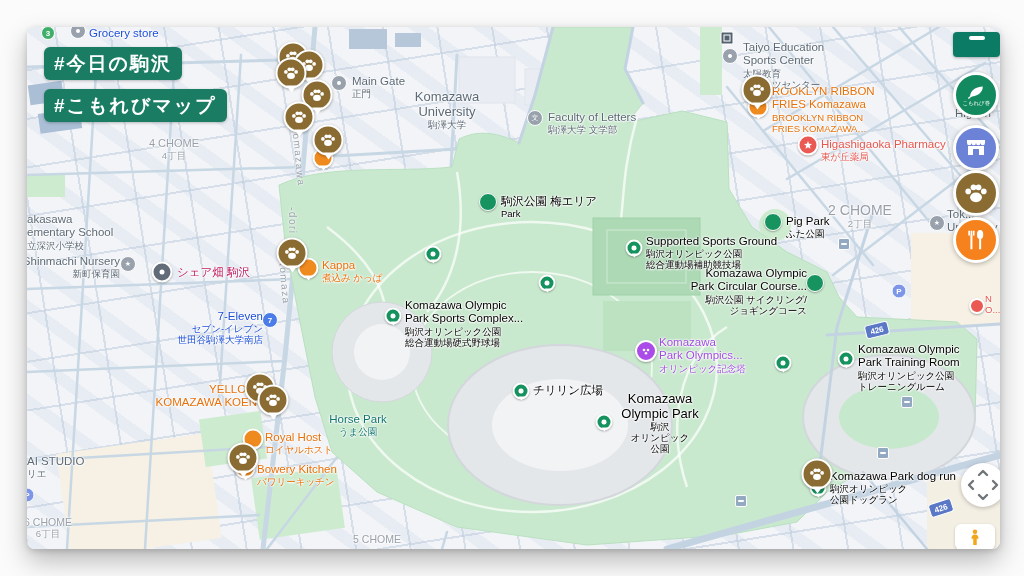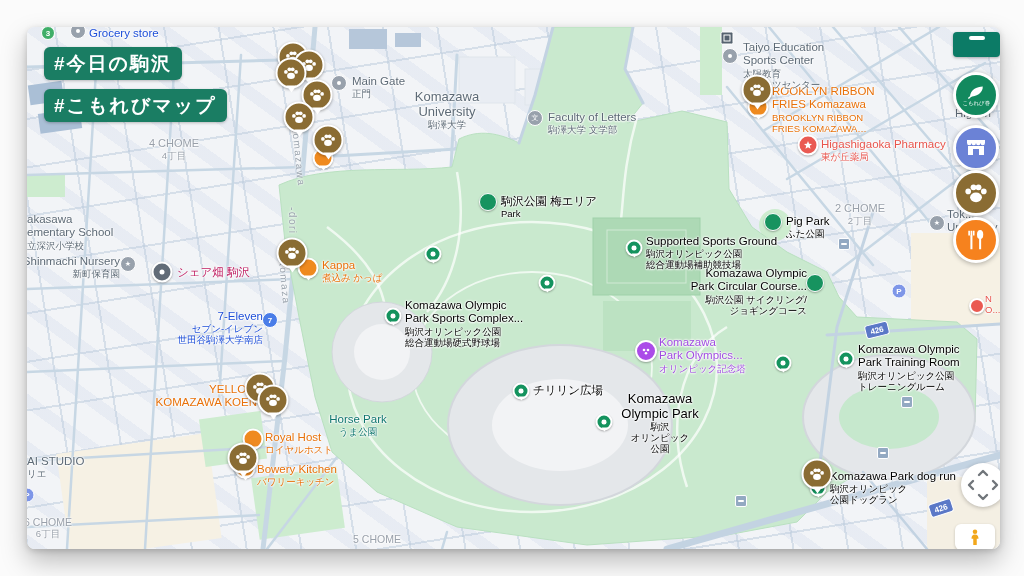--- a/index.html
+++ b/index.html
@@ -288,21 +288,21 @@
       </div>
 
   <div class="lbl c-gray" style="left:716px;top:14px">
     <span class="en">Taiyo Education</span>
     <span class="en">Sports Center</span>
     <span class="jp">太陽教育</span>
     <span class="jp">スポーツセンター</span>
       </div>
 
   <div class="lbl c-area tc" style="left:833px;top:175px">
-    <span class="en" style="font-size:11px">2 CHOME</span>
+    <span class="en" style="font-size:14px">2 CHOME</span>
     <span class="jp">2丁目</span>
       </div>
 
   <div class="lbl c-blue tr" style="left:116px;top:283px;width:120px">
     <span class="en">7-Eleven</span>
     <span class="jp">セブン-イレブン</span>
     <span class="jp">世田谷駒澤大学南店</span>
       </div>
 
   <div class="lbl c-orange" style="left:295px;top:232px">

